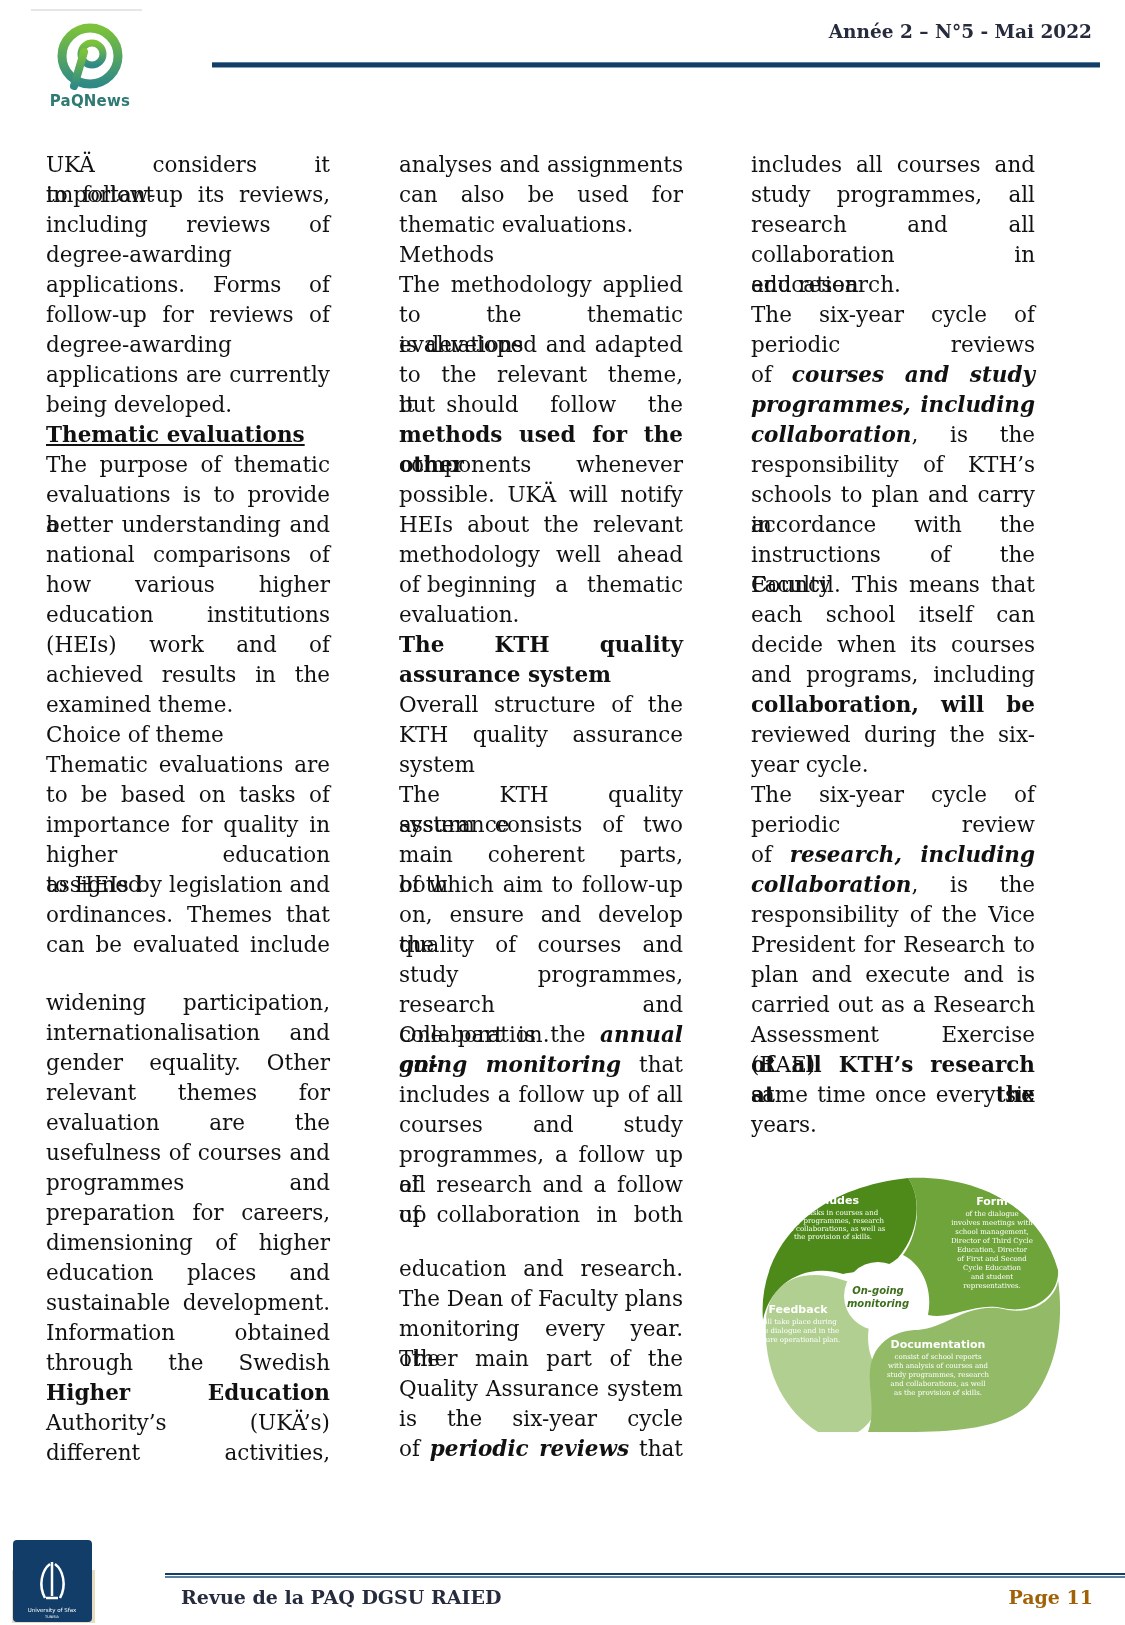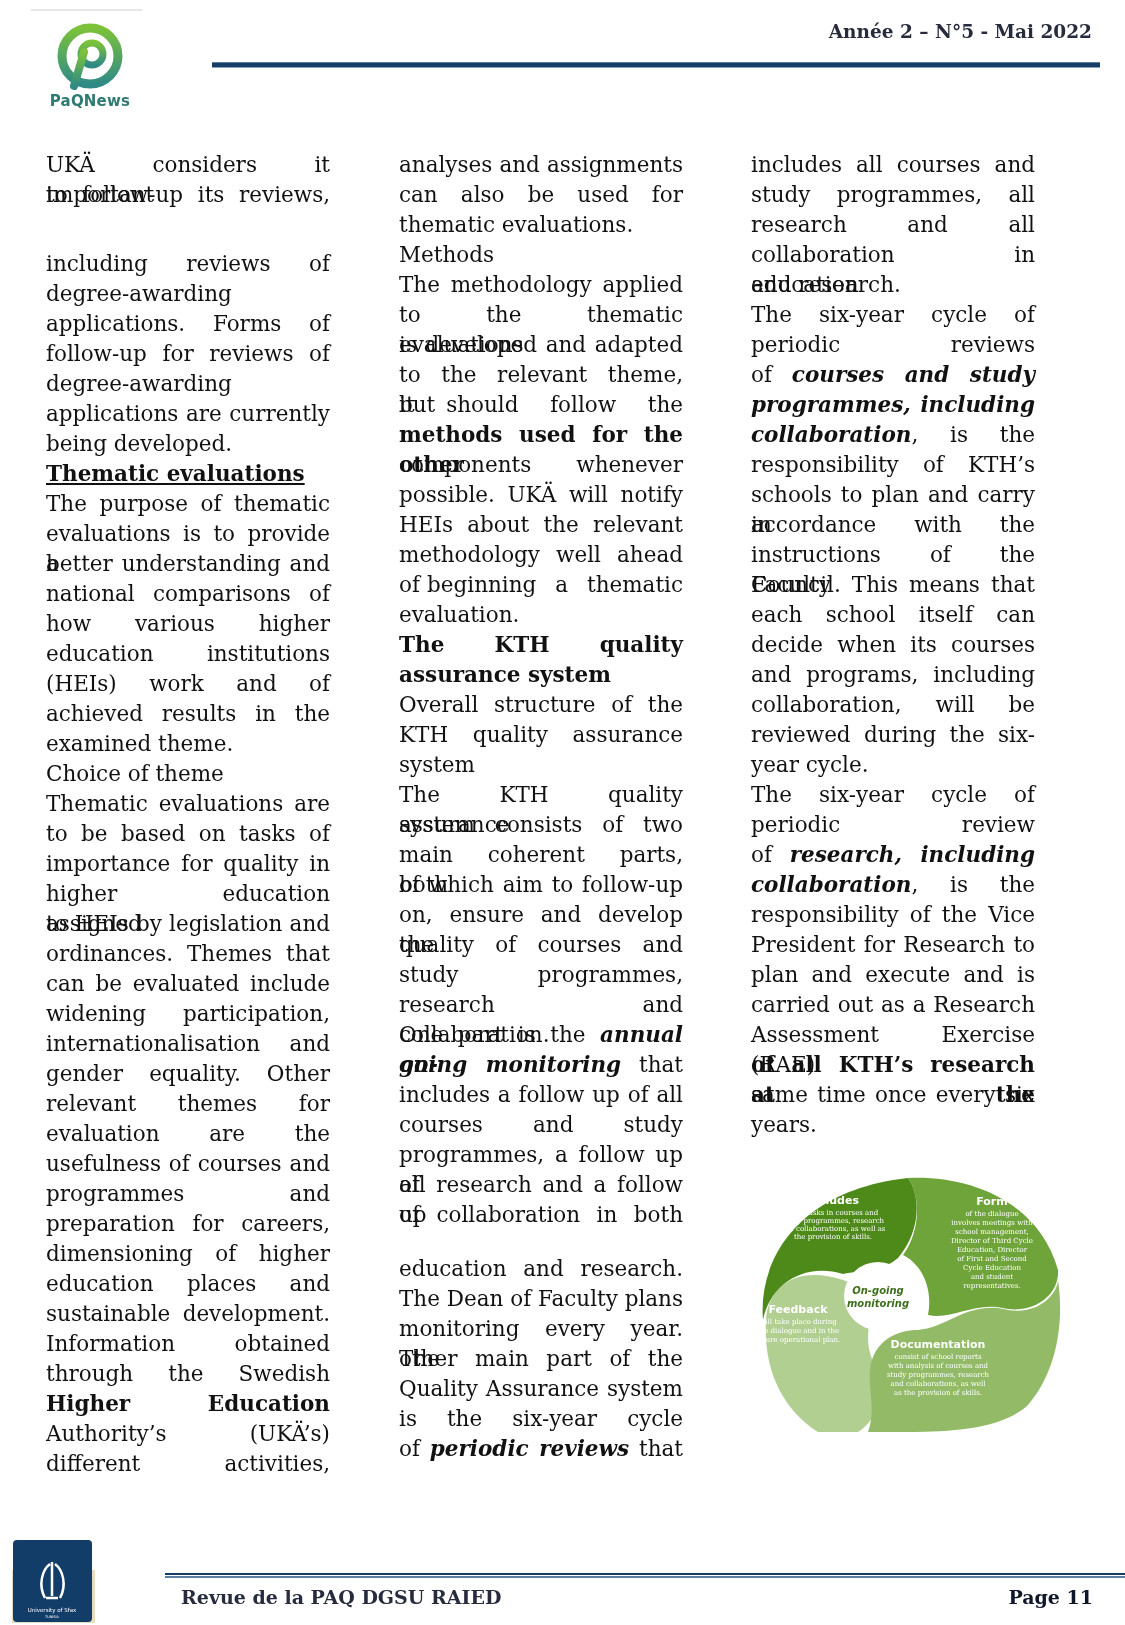--- a/index.html
+++ b/index.html
@@ -14,21 +14,21 @@
   .col1 { left:46px; } .col2 { left:399px; } .col3 { left:751px; }
   .line { display:block; text-align:justify; text-align-last:justify; white-space:nowrap; height:30px; overflow:visible; }
   .line.last { text-align-last:left; }
   .b { font-weight:bold; }
   .bi { font-weight:bold; font-style:italic; }
   .u { text-decoration:underline; }
   .diagram { position:absolute; left:758px; top:1170px; width:306px; height:262px; }
   .footer-logo { position:absolute; left:12px; top:1540px; width:83px; height:83px; }
   .footer-rule { position:absolute; left:165px; top:1573px; width:960px; height:5px; background:linear-gradient(#163d63 0 2px, #ffffff 2px 3px, #5b7fa0 3px 5px); }
   .footer-title { position:absolute; left:181px; top:1586px; font-weight:bold; font-size:19px; color:#262b3d; }
-  .footer-page { position:absolute; right:32px; top:1586px; font-weight:bold; font-size:19px; color:#0f172a; }
+  .footer-page { position:absolute; right:32px; top:1586px; font-weight:bold; font-size:19px; color:#a16207; }
 </style>
 </head>
 <body>
 
 <div class="topline-short"></div>
 
 <svg class="logo" viewBox="0 0 90 92">
   <defs>
     <linearGradient id="lg" x1="0" y1="0" x2="0" y2="1">
       <stop offset="0" stop-color="#7cc23a"></stop>
@@ -40,21 +40,21 @@
   <path d="M40 30 L30 64" stroke="url(#lg)" stroke-width="8" stroke-linecap="round"></path>
 </svg>
 <div class="logo-text">PaQNews</div>
 
 <div class="header-issue">Année 2 – N°5 - Mai 2022</div>
 <div class="header-rule"></div>
 
 <div class="col col1">
     <div class="line" style="white-space: normal; text-align-last: justify;"><span>UKÄ considers it important</span></div>
     <div class="line" style="white-space: normal; text-align-last: justify;"><span>to follow-up its reviews,</span></div>
-    <div class="line" style="white-space: normal; text-align-last: justify; margin-top: 39px;"><span>including reviews of</span></div>
+    <div class="line" style="white-space: normal; text-align-last: justify;"><span>including reviews of</span></div>
     <div class="line last"><span>degree-awarding</span></div>
     <div class="line" style="white-space: normal; text-align-last: justify;"><span>applications. Forms of</span></div>
     <div class="line" style="white-space: normal; text-align-last: justify;"><span>follow-up for reviews of</span></div>
     <div class="line last"><span>degree-awarding</span></div>
     <div class="line" style="white-space: normal; text-align-last: justify;"><span>applications are currently</span></div>
     <div class="line last"><span>being developed.</span></div>
     <div class="line last"><span class="b u">Thematic evaluations</span></div>
     <div class="line" style="white-space: normal; text-align-last: justify;"><span>The purpose of thematic</span></div>
     <div class="line" style="white-space: normal; text-align-last: justify;"><span>evaluations is to provide a</span></div>
     <div class="line" style="white-space: normal; text-align-last: justify;"><span>better understanding and</span></div>
@@ -65,21 +65,21 @@
     <div class="line" style="white-space: normal; text-align-last: justify;"><span>achieved results in the</span></div>
     <div class="line last"><span>examined theme.</span></div>
     <div class="line last"><span>Choice of theme</span></div>
     <div class="line" style="white-space: normal; text-align-last: justify;"><span>Thematic evaluations are</span></div>
     <div class="line" style="white-space: normal; text-align-last: justify;"><span>to be based on tasks of</span></div>
     <div class="line" style="white-space: normal; text-align-last: justify;"><span>importance for quality in</span></div>
     <div class="line" style="white-space: normal; text-align-last: justify;"><span>higher education assigned</span></div>
     <div class="line" style="white-space: normal; text-align-last: justify;"><span>to HEIs by legislation and</span></div>
     <div class="line" style="white-space: normal; text-align-last: justify;"><span>ordinances. Themes that</span></div>
     <div class="line" style="white-space: normal; text-align-last: justify;"><span>can be evaluated include</span></div>
-    <div class="line" style="white-space: normal; text-align-last: justify;"><span>widening participation,</span></div>
+    <div class="line" style="white-space: normal; text-align-last: justify; margin-top: 28px;"><span>widening participation,</span></div>
     <div class="line" style="white-space: normal; text-align-last: justify;"><span>internationalisation and</span></div>
     <div class="line" style="white-space: normal; text-align-last: justify;"><span>gender equality. Other</span></div>
     <div class="line" style="white-space: normal; text-align-last: justify;"><span>relevant themes for</span></div>
     <div class="line" style="white-space: normal; text-align-last: justify;"><span>evaluation are the</span></div>
     <div class="line" style="white-space: normal; text-align-last: justify;"><span>usefulness of courses and</span></div>
     <div class="line" style="white-space: normal; text-align-last: justify;"><span>programmes and</span></div>
     <div class="line" style="white-space: normal; text-align-last: justify;"><span>preparation for careers,</span></div>
     <div class="line" style="white-space: normal; text-align-last: justify;"><span>dimensioning of higher</span></div>
     <div class="line" style="white-space: normal; text-align-last: justify;"><span>education places and</span></div>
     <div class="line" style="white-space: normal; text-align-last: justify;"><span>sustainable development.</span></div>
@@ -146,21 +146,21 @@
     <div class="line" style="white-space: normal; text-align-last: justify;"><span class="bi">programmes, including</span></div>
     <div class="line" style="white-space: normal; text-align-last: justify;"><span class="bi">collaboration</span><span>, is the</span></div>
     <div class="line" style="white-space: normal; text-align-last: justify;"><span>responsibility of KTH’s</span></div>
     <div class="line" style="white-space: normal; text-align-last: justify;"><span>schools to plan and carry in</span></div>
     <div class="line" style="white-space: normal; text-align-last: justify;"><span>accordance with the</span></div>
     <div class="line" style="white-space: normal; text-align-last: justify;"><span>instructions of the Faculty</span></div>
     <div class="line" style="white-space: normal; text-align-last: justify;"><span>Council. This means that</span></div>
     <div class="line" style="white-space: normal; text-align-last: justify;"><span>each school itself can</span></div>
     <div class="line" style="white-space: normal; text-align-last: justify;"><span>decide when its courses</span></div>
     <div class="line" style="white-space: normal; text-align-last: justify;"><span>and programs, including</span></div>
-    <div class="line" style="white-space: normal; text-align-last: justify;"><span>collaboration, will be</span></div>
+    <div class="line" style="white-space: normal; text-align-last: justify; font-weight: bold;"><span>collaboration, will be</span></div>
     <div class="line" style="white-space: normal; text-align-last: justify;"><span>reviewed during the six-</span></div>
     <div class="line last"><span>year cycle.</span></div>
     <div class="line" style="white-space: normal; text-align-last: justify;"><span>The six-year cycle of</span></div>
     <div class="line" style="white-space: normal; text-align-last: justify;"><span>periodic review</span></div>
     <div class="line" style="white-space: normal; text-align-last: justify;"><span>of </span><span class="bi">research, including</span></div>
     <div class="line" style="white-space: normal; text-align-last: justify;"><span class="bi">collaboration</span><span>, is the</span></div>
     <div class="line" style="white-space: normal; text-align-last: justify;"><span>responsibility of the Vice</span></div>
     <div class="line" style="white-space: normal; text-align-last: justify;"><span>President for Research to</span></div>
     <div class="line" style="white-space: normal; text-align-last: justify;"><span>plan and execute and is</span></div>
     <div class="line" style="white-space: normal; text-align-last: justify;"><span>carried out as a Research</span></div>

